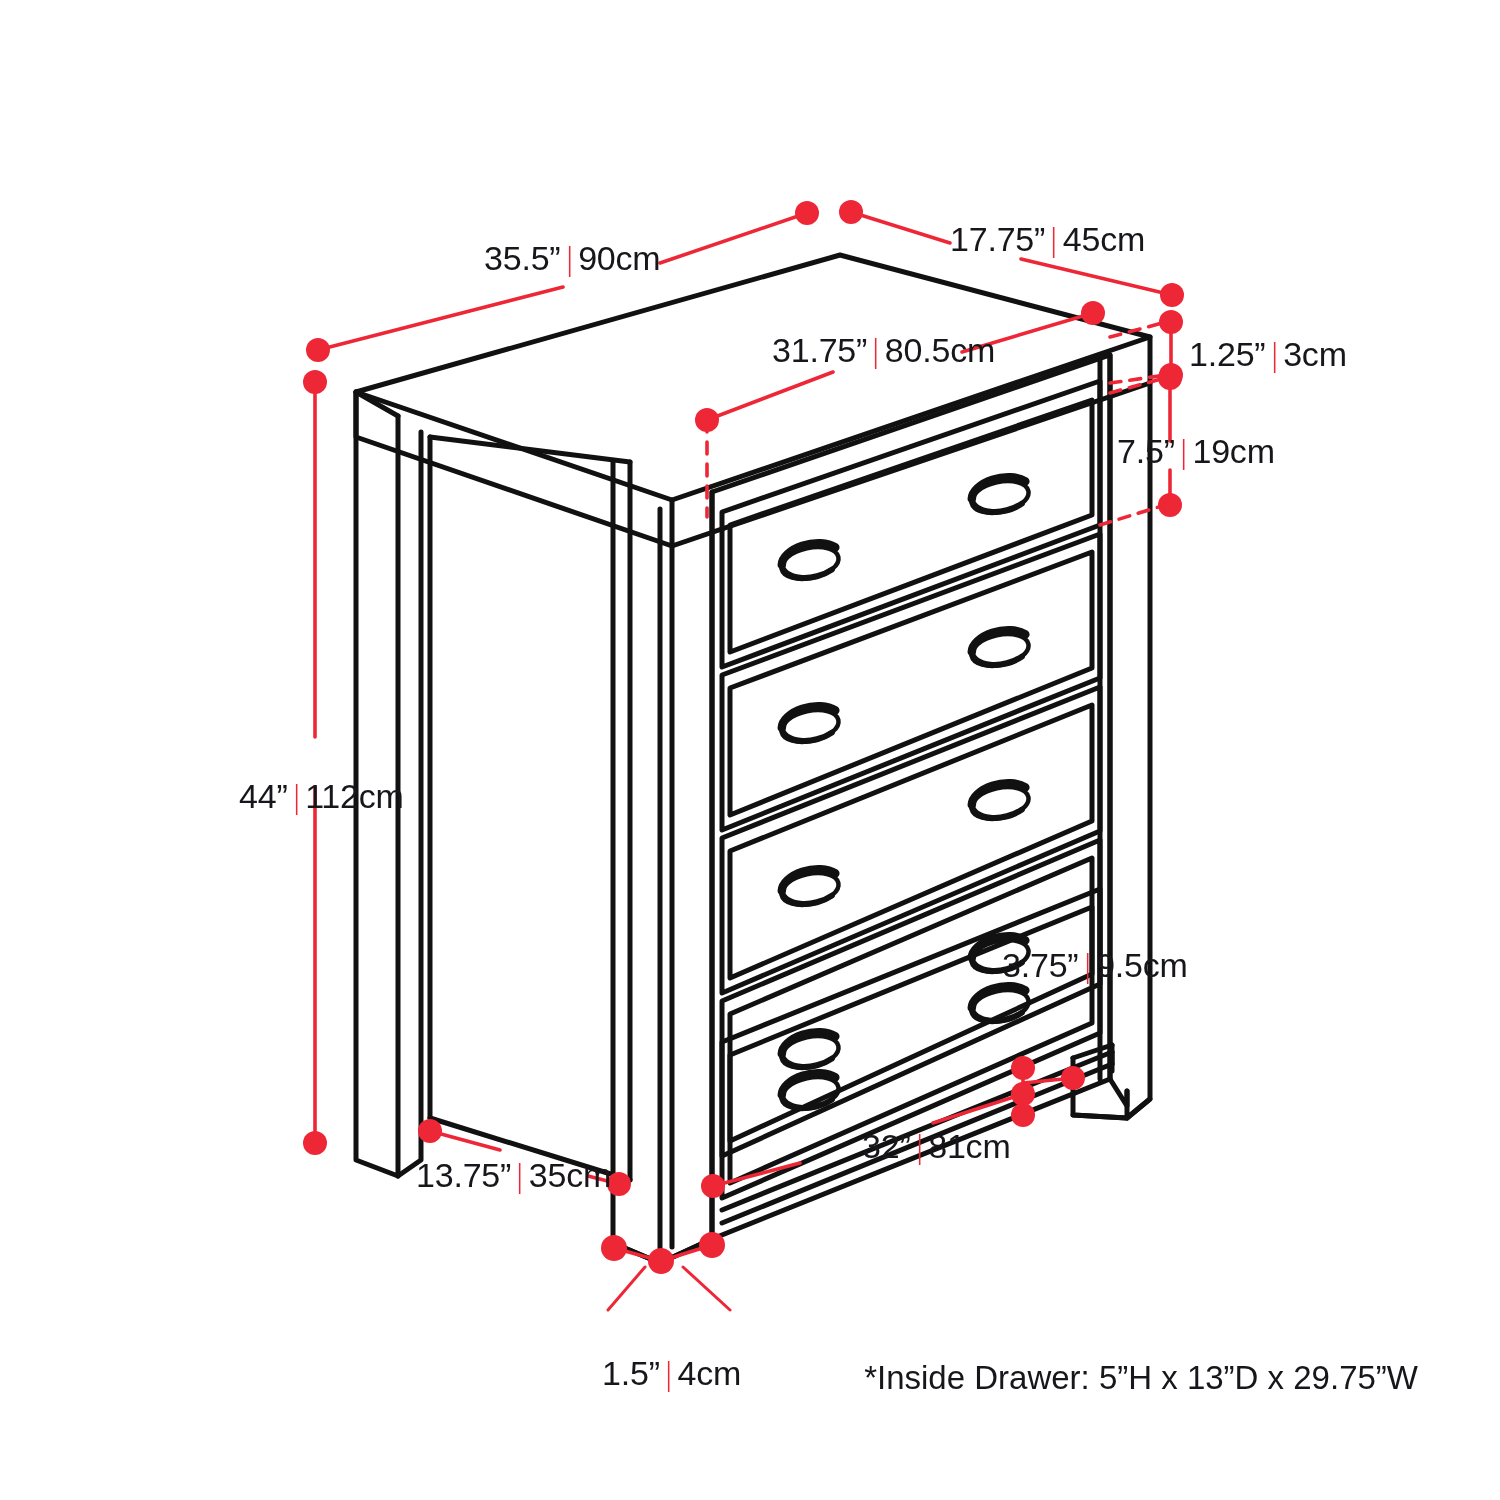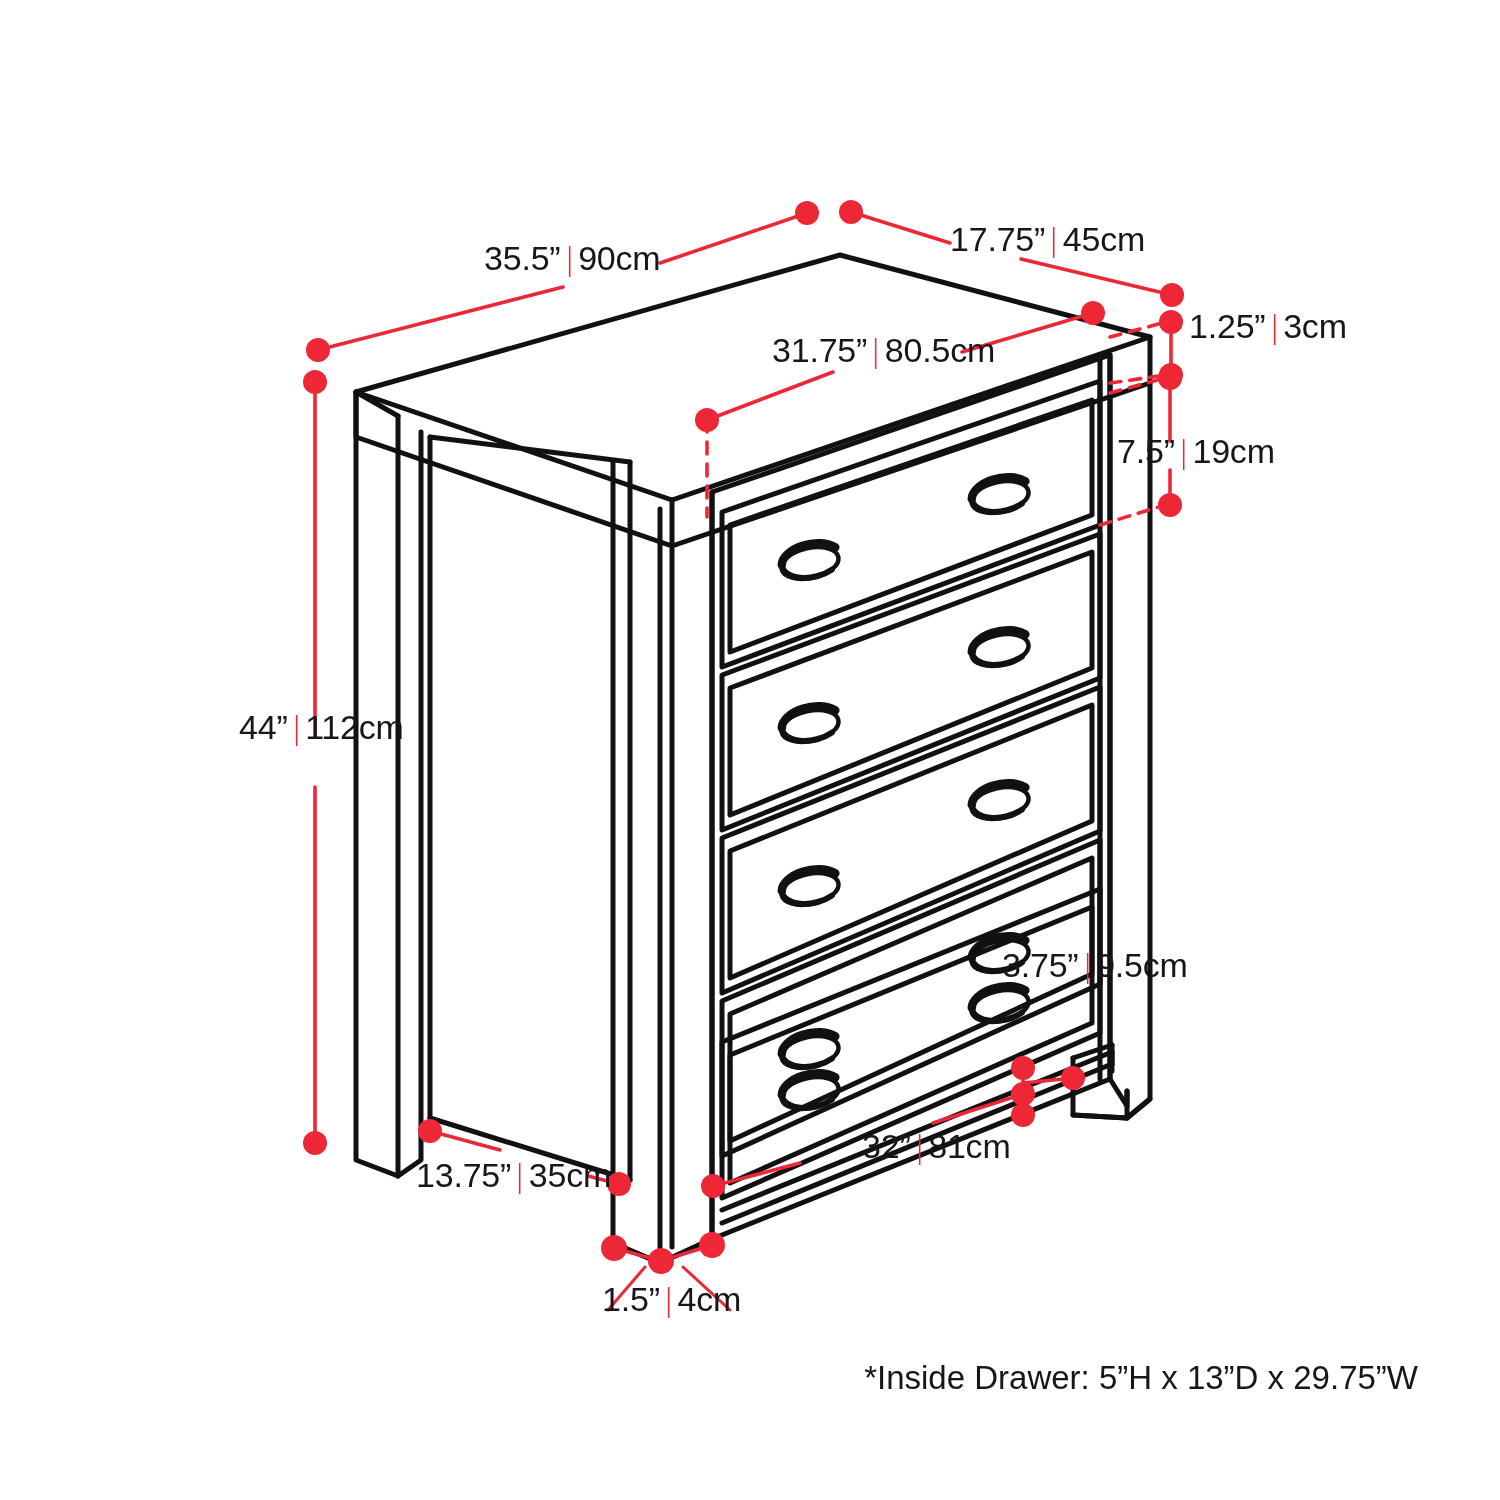--- a/index.html
+++ b/index.html
@@ -272,45 +272,45 @@
   </div>
 
   <div class="dim-label" style="left:950px; top:222px;text-align:center;">
     <span class="imp">17.75”</span><span class="sep">|</span><span class="met">45cm</span>
   </div>
 
   <div class="dim-label" style="left:772px; top:333px;">
     <span class="imp">31.75”</span><span class="sep">|</span><span class="met">80.5cm</span>
   </div>
 
-  <div class="dim-label" style="left:1189px; top:309px;">
+  <div class="dim-label" style="left:1189px; top:337px;">
     <span class="imp">1.25”</span><span class="sep">|</span><span class="met">3cm</span>
   </div>
 
   <div class="dim-label" style="left:1117px; top:434px;">
     <span class="imp">7.5”</span><span class="sep">|</span><span class="met">19cm</span>
   </div>
 
-  <div class="dim-label" style="left:239px; top:710px;text-align:center;">
+  <div class="dim-label" style="left:239px; top:779px;text-align:center;">
     <span class="imp">44”</span><span class="sep">|</span><span class="met">112cm</span>
   </div>
 
   <div class="dim-label" style="left:416px; top:1158px;">
     <span class="imp">13.75”</span><span class="sep">|</span><span class="met">35cm</span>
   </div>
 
   <div class="dim-label" style="left:843px; top:1129px;margin-left:19px;">
     <span class="imp">32”</span><span class="sep">|</span><span class="met">81cm</span>
   </div>
 
   <div class="dim-label" style="left:1002px; top:948px;">
     <span class="imp">3.75”</span><span class="sep">|</span><span class="met">9.5cm</span>
   </div>
 
-  <div class="dim-label" style="left:602px; top:1282px;">
+  <div class="dim-label" style="left:602px; top:1356px;">
     <span class="imp">1.5”</span><span class="sep">|</span><span class="met">4cm</span>
   </div>
 
   <div class="footnote" style="right:82px; top:1355px;text-align:right;">
     <div>*Inside Drawer: 5”H x 13”D x 29.75”W</div>
   </div>
 
 </div>
 
 </body></html>

